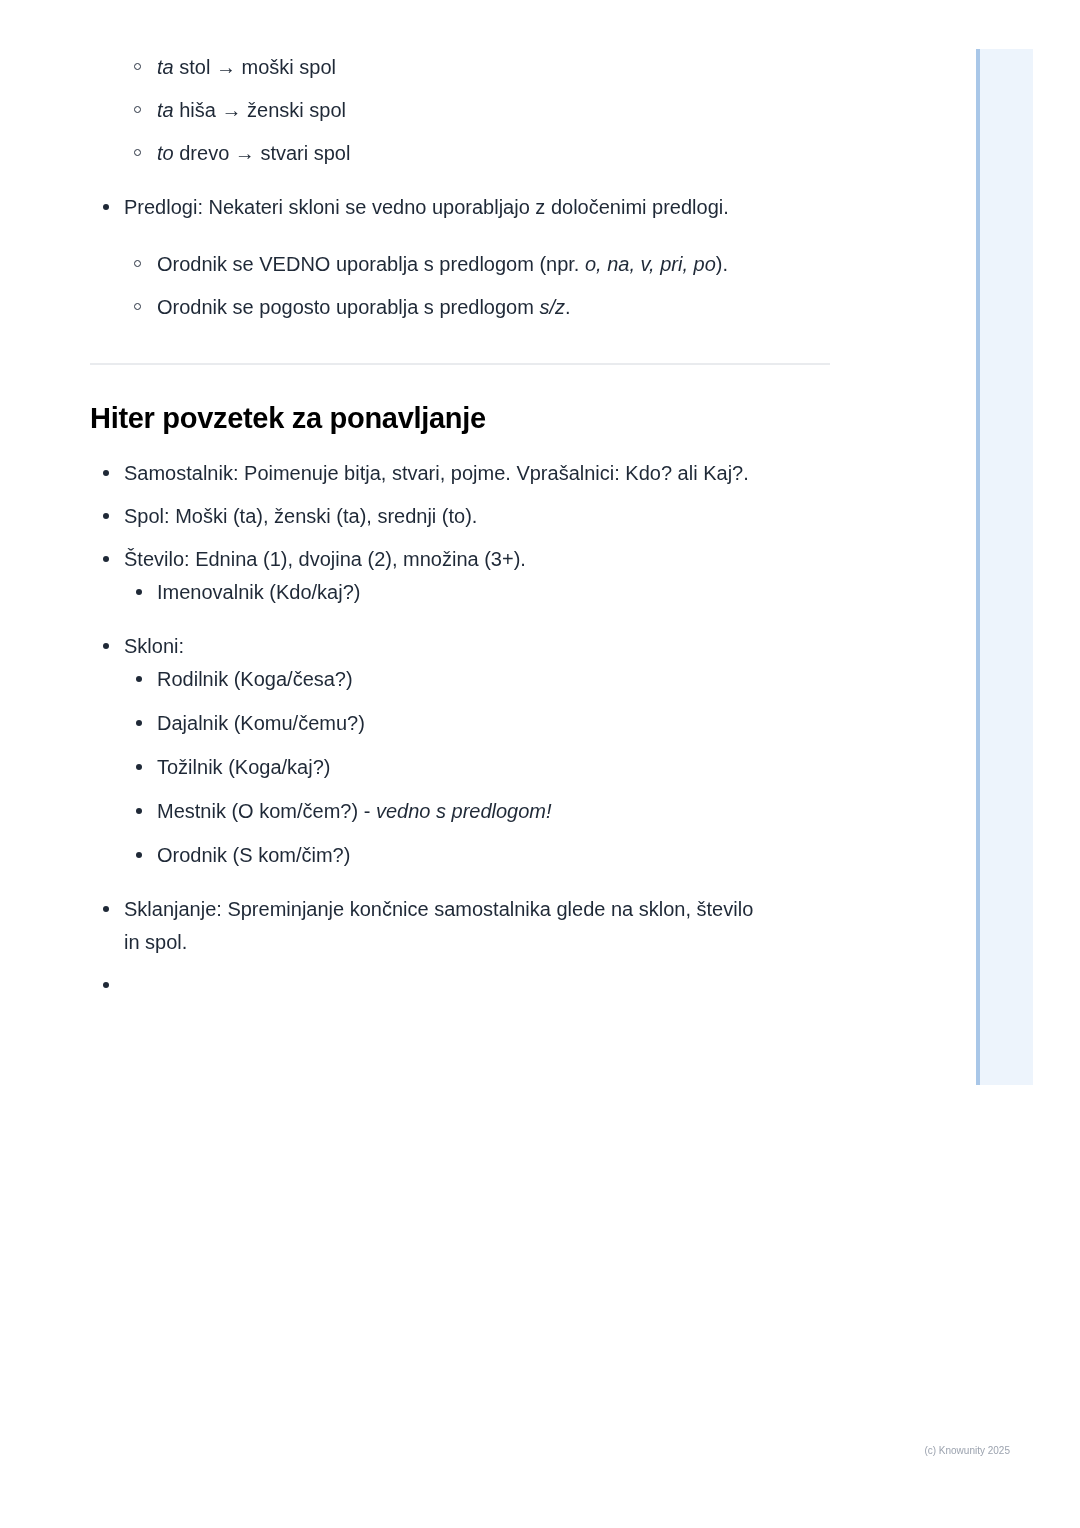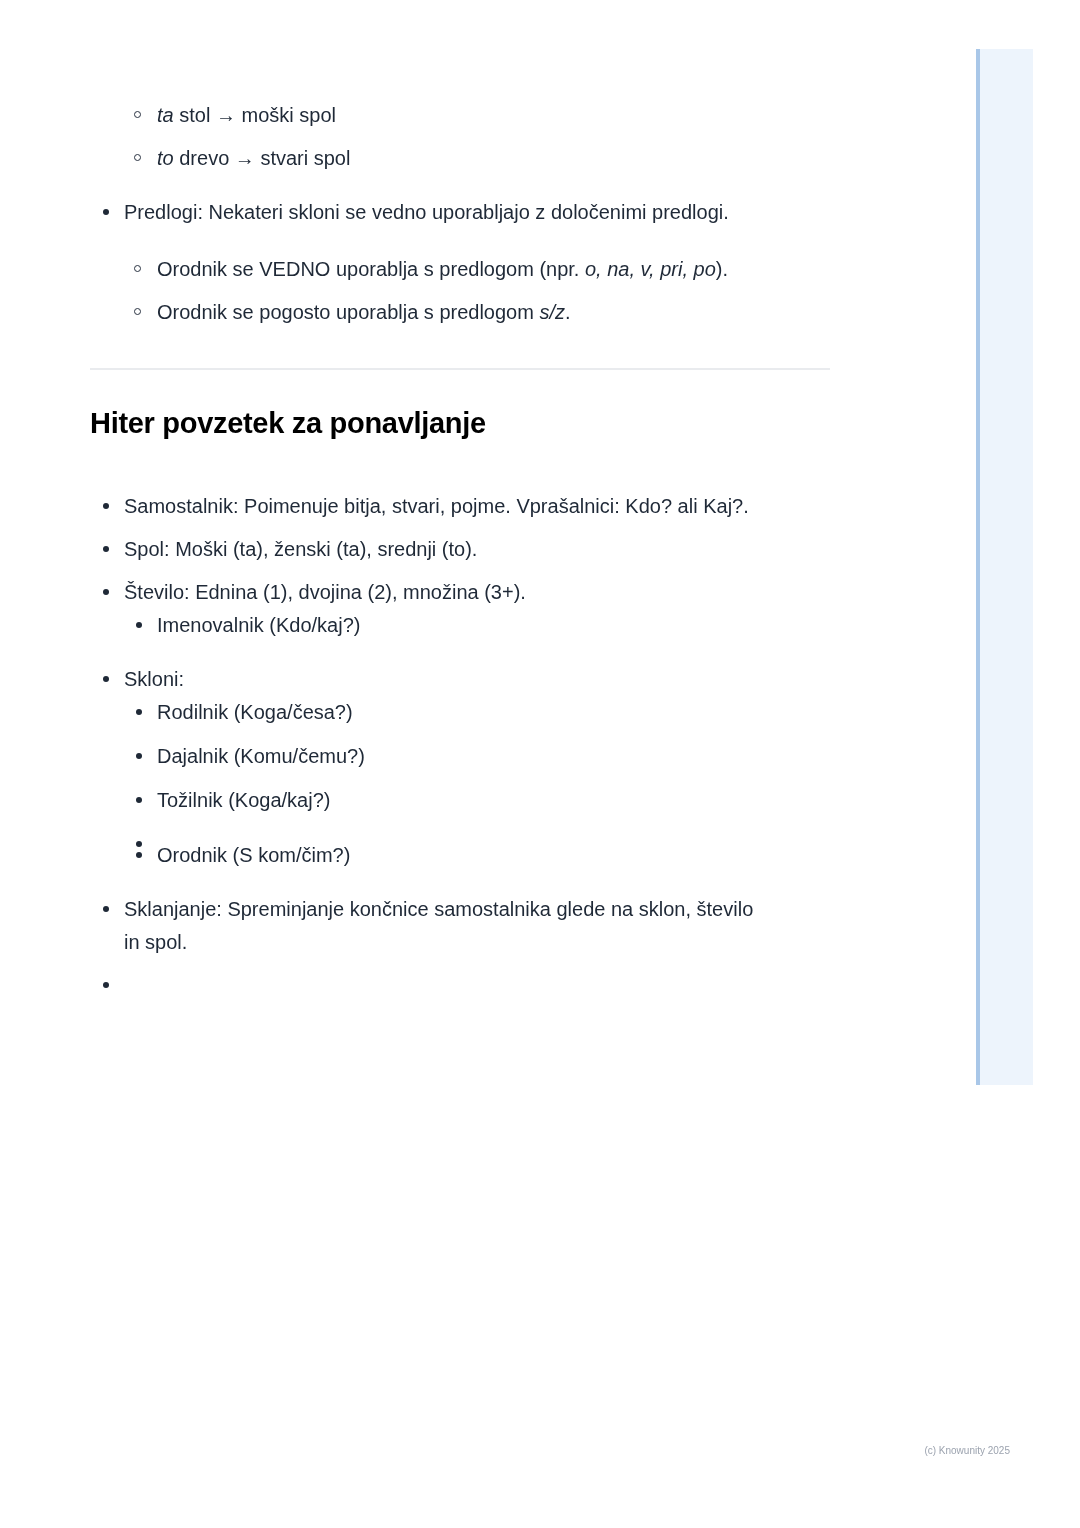--- a/index.html
+++ b/index.html
@@ -11,21 +11,21 @@
     overflow: hidden;
     font-family: "Liberation Sans", sans-serif;
     color: #1f2937;
   }
   .content {
     position: absolute;
     left: 90px;
     top: 51px;
     width: 780px;
   }
-  .list { display: flex; flex-direction: column; margin-top: 48px; }
+  .list { display: flex; flex-direction: column; }
   .item {
     position: relative;
     font-size: 20px;
     line-height: 33px;
     color: #1f2937;
     margin-bottom: 10px;
   }
   .item .txt { white-space: pre-wrap; }
   .item .b { font-weight: 400; }
   .item .i { font-style: italic; }
@@ -92,37 +92,38 @@
     color: #9ca3af;
   }
 </style>
 </head>
 <body>
 
 <div class="page">
   <div class="content">
     <div class="list" id="top-list">
         <div class="item lv2"><span class="marker circle"></span><span class="txt"><span class="i">ta</span><span> stol → moški spol</span></span></div>
+        <div class="item lv2"><span class="marker circle"></span><span class="txt"><span class="i">ta</span><span> hiša → ženski spol</span></span></div>
         <div class="item lv2"><span class="marker circle"></span><span class="txt"><span class="i">to</span><span> drevo → stvari spol</span></span></div>
         <div class="item lv1"><span class="marker disc"></span><span class="txt"><span class="b">Predlogi:</span><span> Nekateri skloni se vedno uporabljajo z določenimi predlogi.</span></span></div>
         <div class="item lv2"><span class="marker circle"></span><span class="txt"><span class="b">Orodnik</span><span> se VEDNO uporablja s predlogom (npr. </span><span class="i">o, na, v, pri, po</span><span>).</span></span></div>
         <div class="item lv2"><span class="marker circle"></span><span class="txt"><span class="b">Orodnik</span><span> se pogosto uporablja s predlogom </span><span class="i">s/z</span><span>.</span></span></div>
       </div>
     <div class="divider"></div>
     <h1 class="heading">Hiter povzetek za ponavljanje</h1>
     <div class="list" id="summary-list">
         <div class="item lv1"><span class="marker disc"></span><span class="txt"><span class="b">Samostalnik</span><span>: Poimenuje bitja, stvari, pojme. Vprašalnici: </span><span class="b">Kdo?</span><span> ali </span><span class="b">Kaj?</span><span>.</span></span></div>
         <div class="item lv1"><span class="marker disc"></span><span class="txt"><span class="b">Spol</span><span>: Moški (ta), ženski (ta), srednji (to).</span></span></div>
         <div class="item lv1"><span class="marker disc"></span><span class="txt"><span class="b">Število</span><span>: Ednina (1), dvojina (2), množina (3+).</span></span></div>
         <div class="item lv2"><span class="marker disc"></span><span class="txt"><span>Imenovalnik (Kdo/kaj?)</span></span></div>
         <div class="item lv1"><span class="marker disc"></span><span class="txt"><span class="b">Skloni</span><span>:</span></span></div>
         <div class="item lv2"><span class="marker disc"></span><span class="txt"><span>Rodilnik (Koga/česa?)</span></span></div>
         <div class="item lv2"><span class="marker disc"></span><span class="txt"><span>Dajalnik (Komu/čemu?)</span></span></div>
         <div class="item lv2"><span class="marker disc"></span><span class="txt"><span>Tožilnik (Koga/kaj?)</span></span></div>
-        <div class="item lv2"><span class="marker disc"></span></div>
+        <div class="item lv2"><span class="marker disc"></span><span class="txt"><span>Mestnik (O kom/čem?) - </span><span class="i">vedno s predlogom!</span></span></div>
         <div class="item lv2"><span class="marker disc"></span><span class="txt"><span>Orodnik (S kom/čim?)</span></span></div>
         <div class="item lv1"><span class="marker disc"></span><span class="txt"><span class="b">Sklanjanje</span><span>: Spreminjanje končnice samostalnika glede na sklon, število
 in spol.</span></span></div>
         <div class="item lv1"><span class="marker disc"></span></div>
       </div>
   </div>
 
   <div class="side-panel">
     <div class="side-panel-edge"></div>
   </div>

